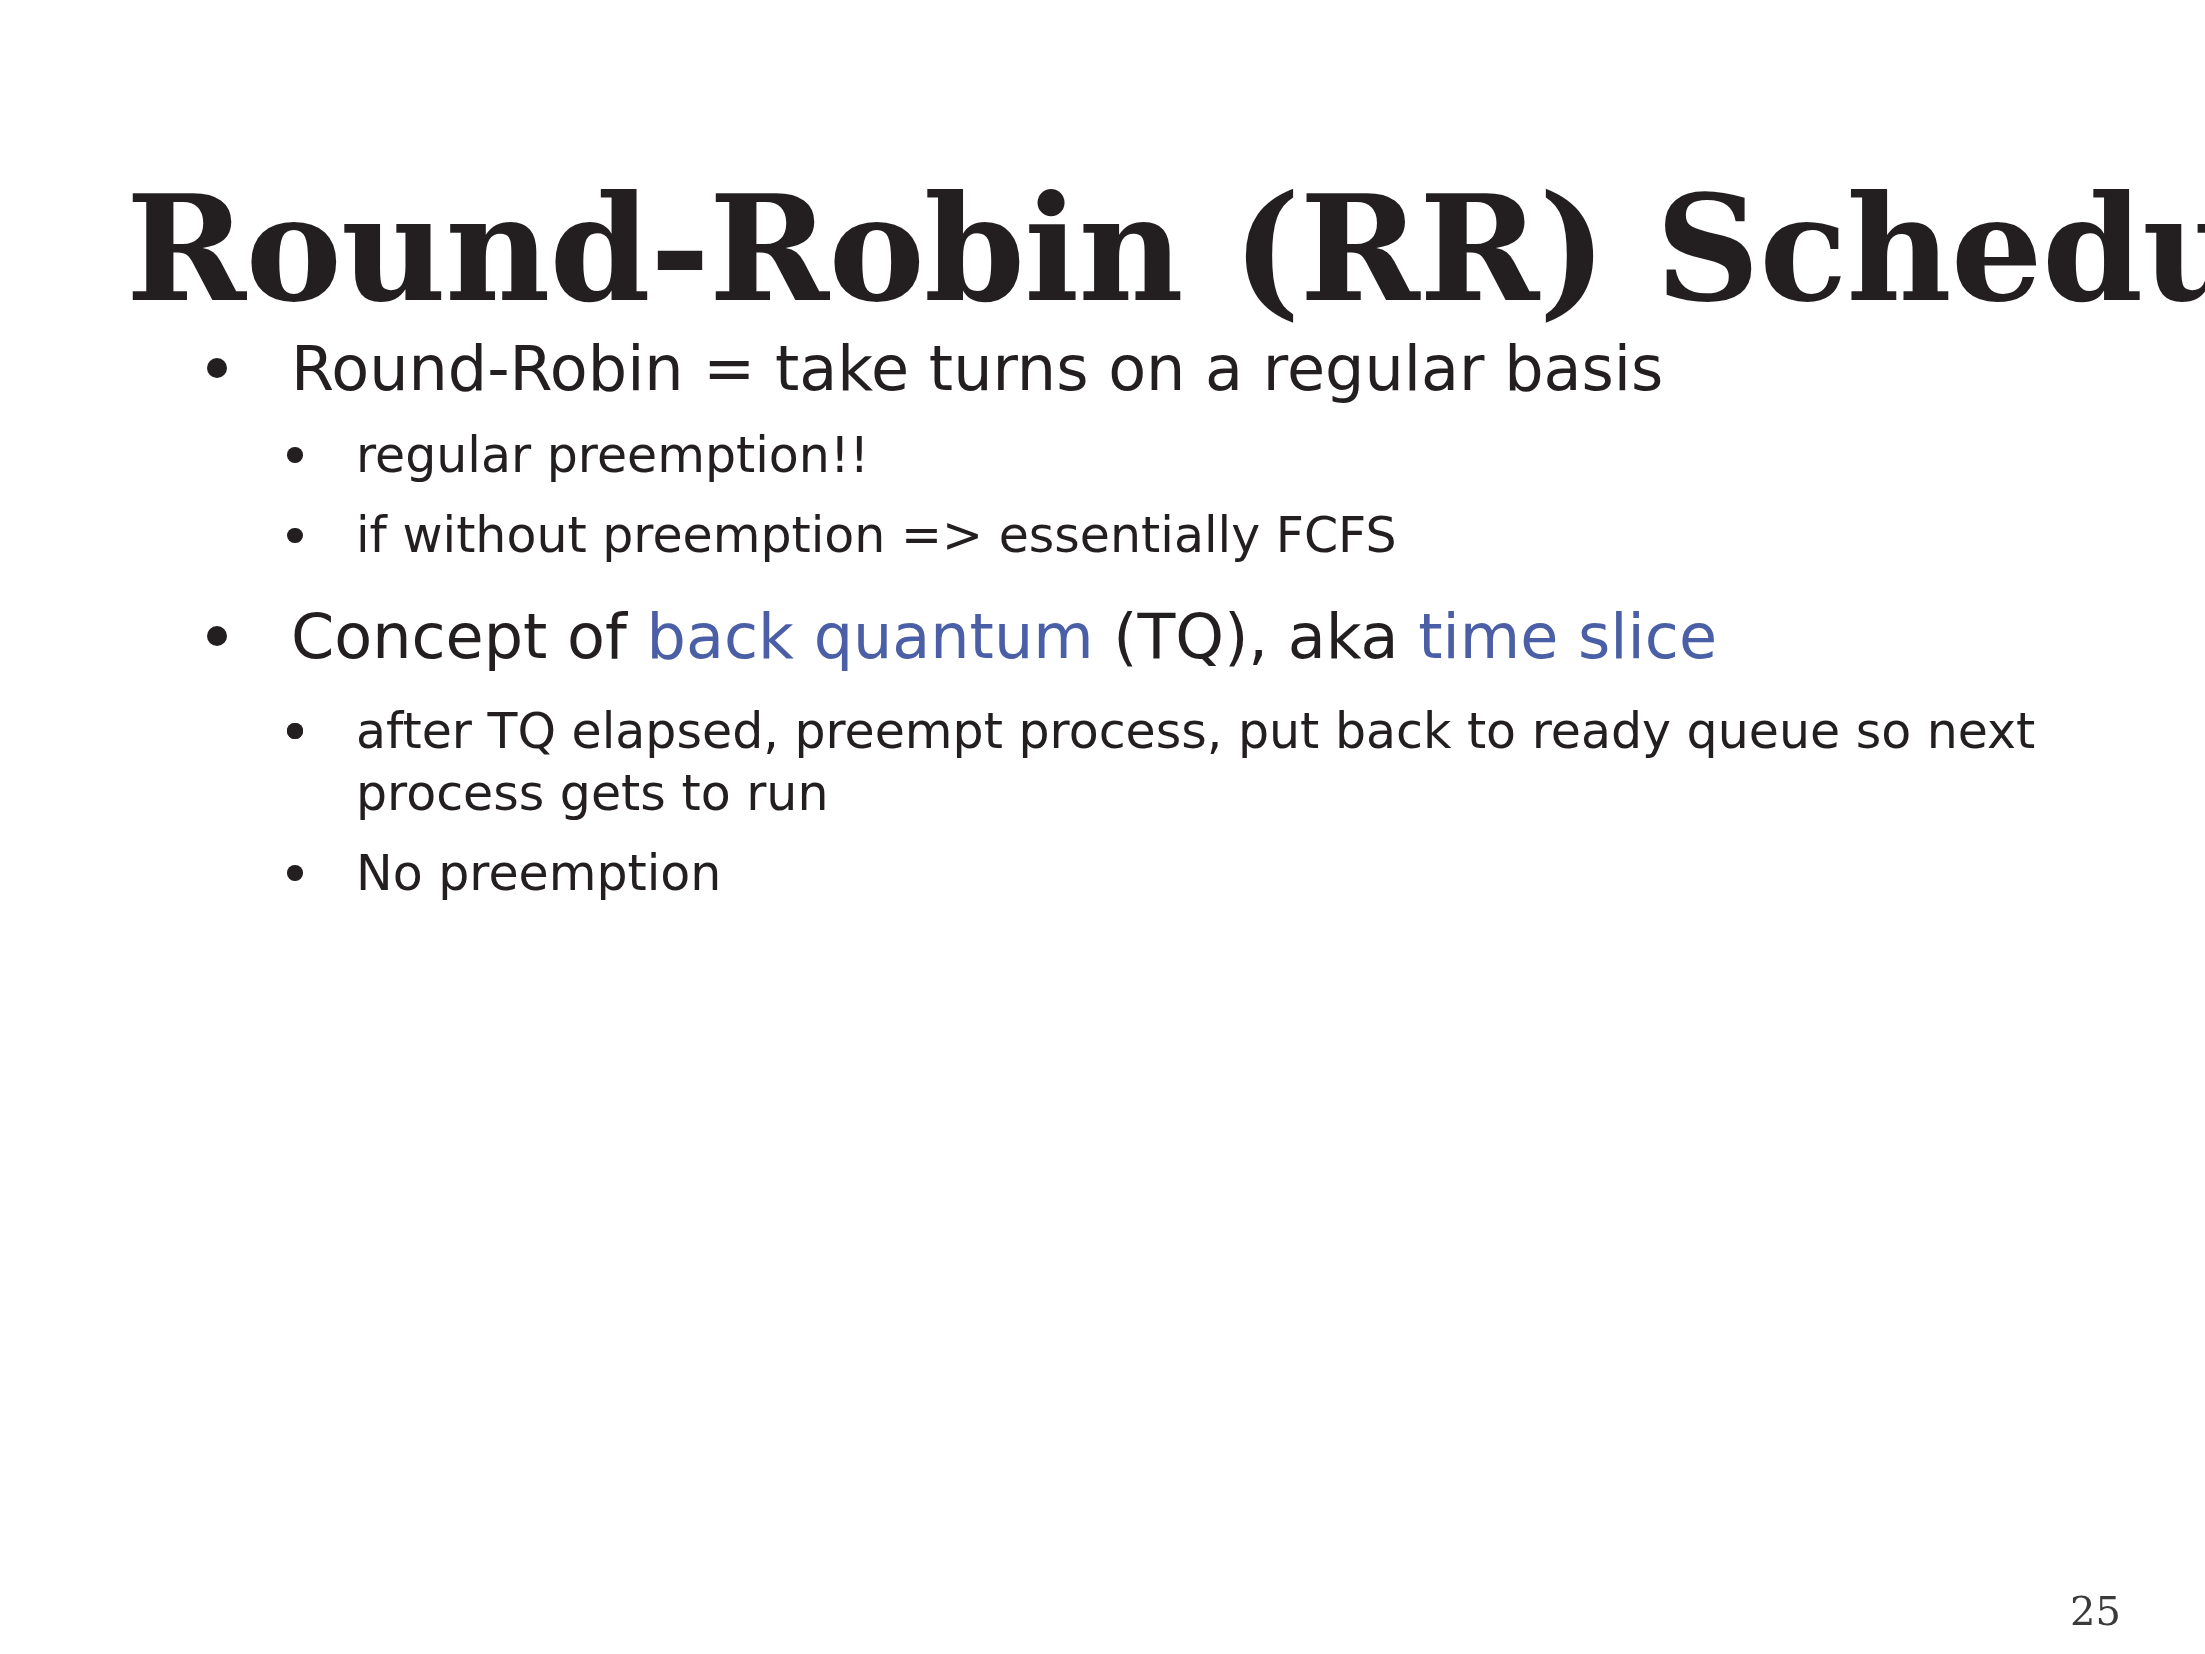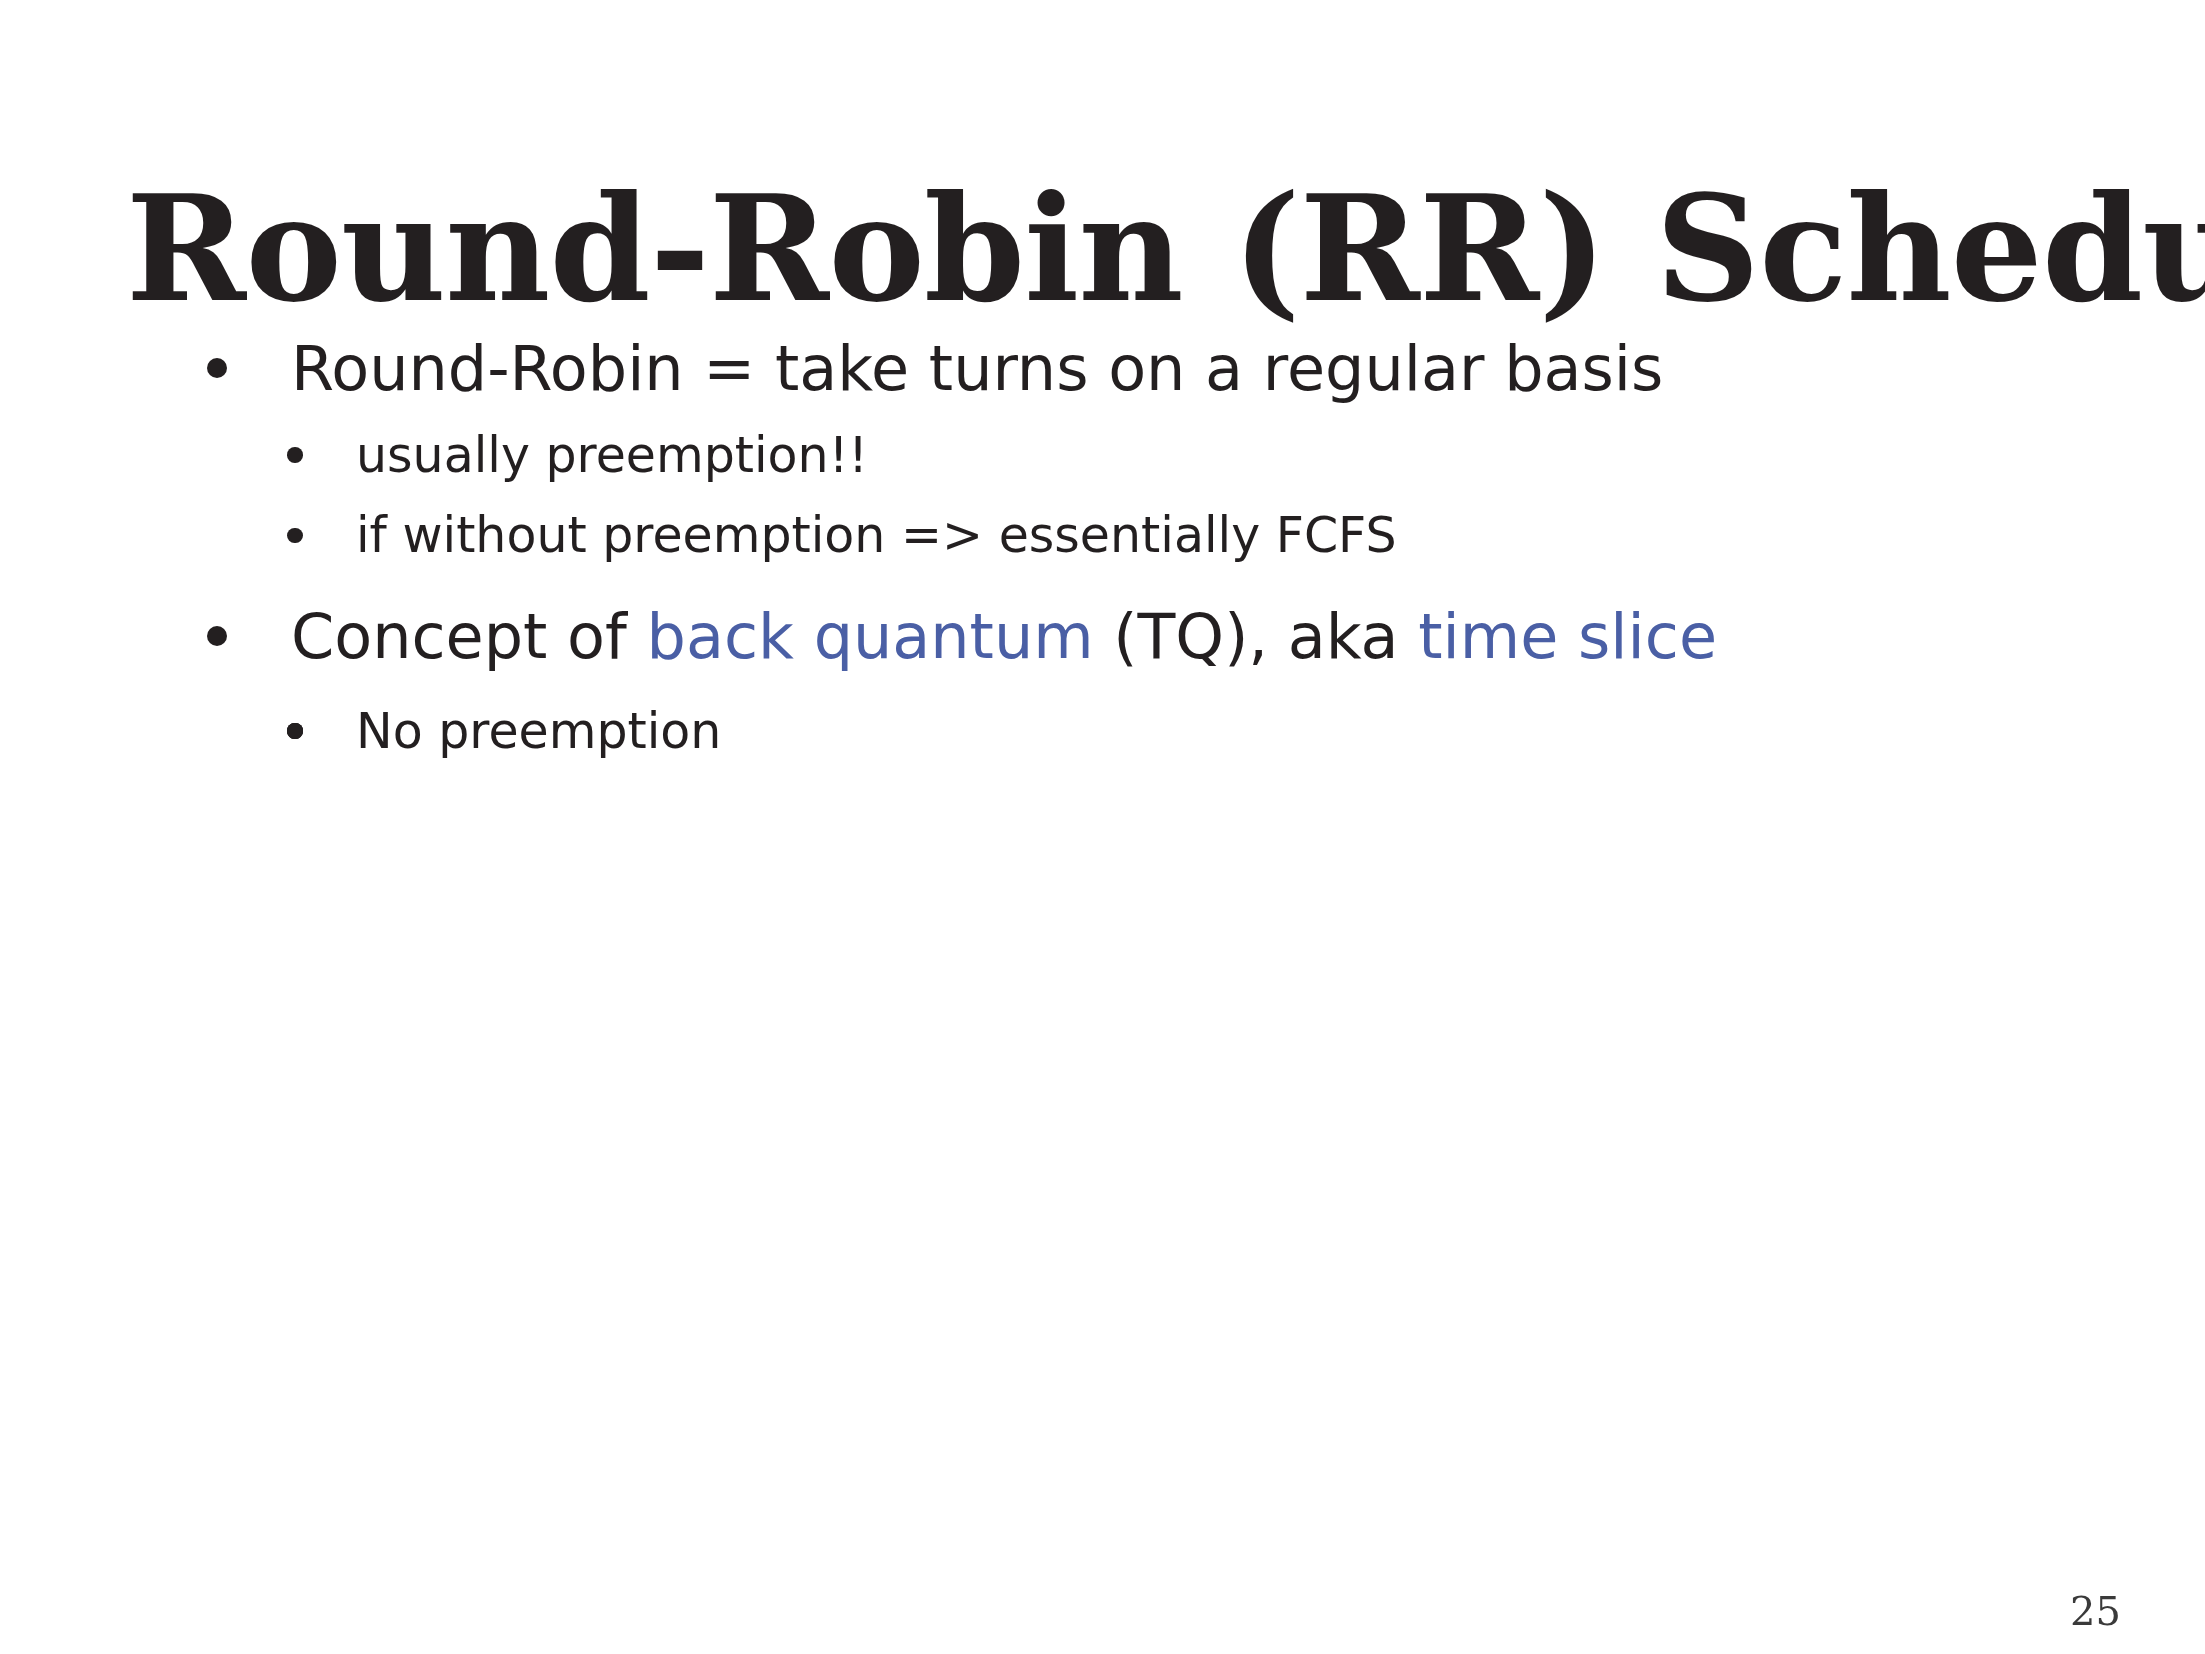--- a/index.html
+++ b/index.html
@@ -112,41 +112,42 @@
 
   <div id="body">
 
     <div class="bullet-row lvl1">
       <span class="dot"></span>
       <span>Round-Robin = take turns on a regular basis</span>
     </div>
 
     <div class="bullet-row lvl2">
       <span class="dot"></span>
-      <span>usually preemption!!</span>
+      <span>regular preemption!!</span>
     </div>
 
     <div class="bullet-row lvl2 gap-after">
       <span class="dot"></span>
       <span>if without preemption =&gt; essentially FCFS</span>
     </div>
 
     <div class="bullet-row lvl1">
       <span class="dot"></span>
       <span>
         <span>Concept of </span><span class="accent">back quantum</span><span> (TQ), aka </span><span class="accent">time slice</span>
       </span>
     </div>
 
     <div class="bullet-row lvl2 gap-before">
       <span class="dot"></span>
     </div>
 
     <div class="bullet-row lvl2">
       <span class="dot"></span>
+      <span>after TQ elapsed, preempt process, put back to ready queue so next process gets to run</span>
     </div>
 
     <div class="bullet-row lvl2">
       <span class="dot"></span>
       <span>No preemption</span>
     </div>
 
   </div>
 
   <div id="page-number">25</div>

